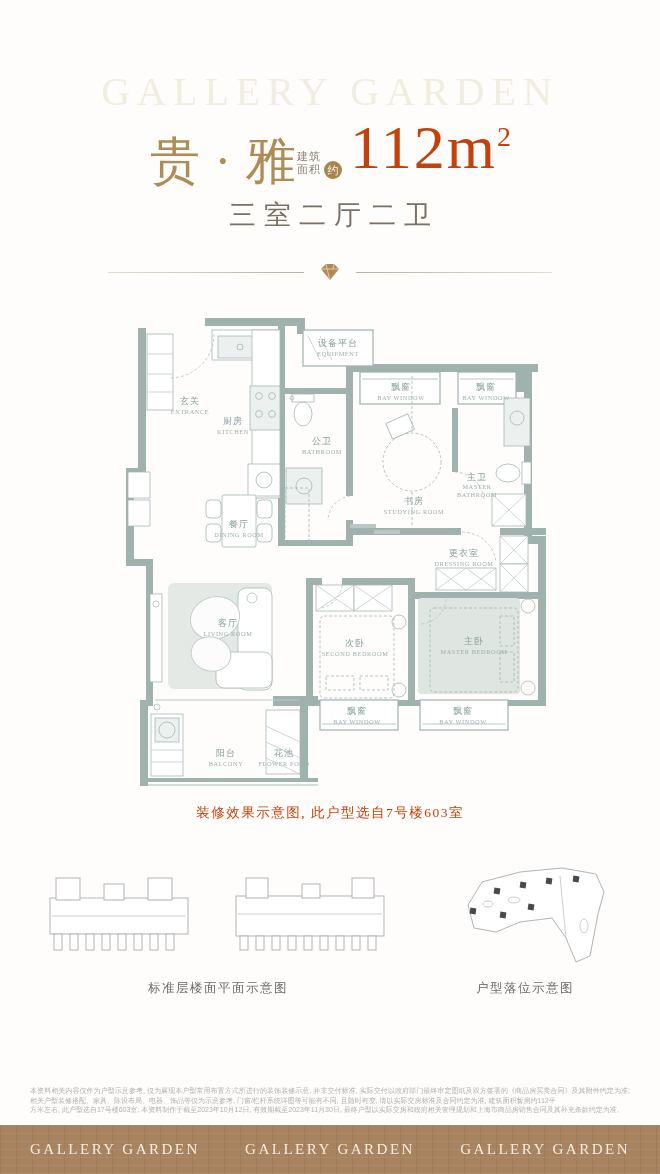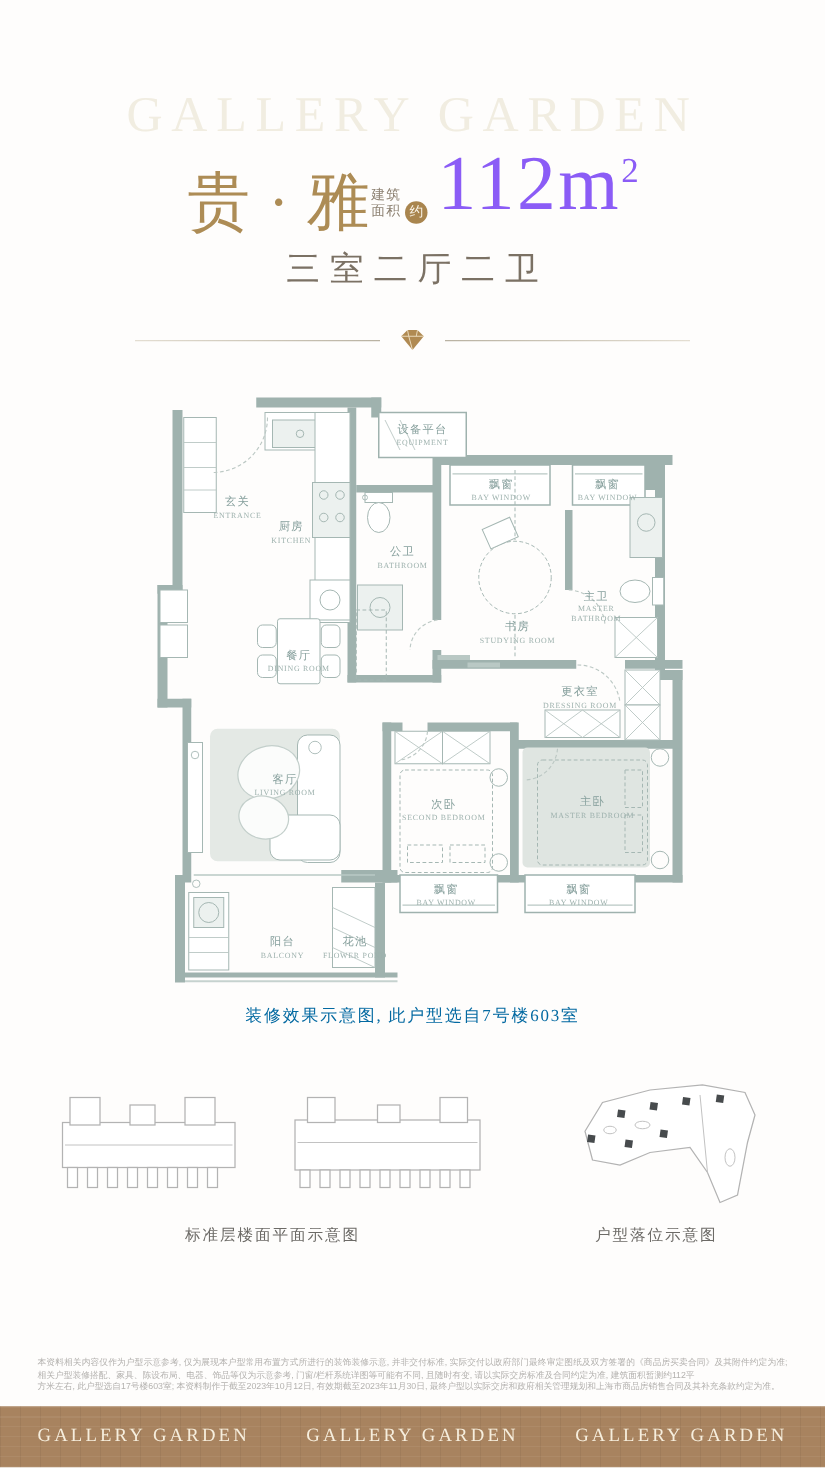--- a/index.html
+++ b/index.html
@@ -11,35 +11,35 @@
     font-size:40px; letter-spacing:7px; color:#f1ede1; font-weight:400; white-space:nowrap; }
 
   
   .brand-name { position:absolute; left:150px; top:128px; font-size:50px; font-weight:400;
     color:#ad8c55; letter-spacing:1px; white-space:nowrap; }
   .area-prefix { position:absolute; left:297px; top:147px; display:flex; align-items:center; gap:3px; }
   .area-prefix .col { display:flex; flex-direction:column; font-size:11px; line-height:13px;
     color:#8c8071; letter-spacing:1px; }
   .approx-badge { width:18px; height:18px; border-radius:50%; background:#a9854e; color:#faf4e8;
     font-size:11px; line-height:18px; text-align:center; margin-top:14px; }
-  .area-value { position:absolute; left:350px; top:112px; font-size:62px; color:#8b5cf6;
+  .area-value { position:absolute; left:350px; top:112px; font-size:62px; color:#c2410c;
     letter-spacing:2px; white-space:nowrap; }
   .area-value sup { font-size:28px; vertical-align:super; }
   .layout-summary { position:absolute; top:197px; left:0; width:100%; text-align:center;
     font-size:27px; letter-spacing:8px; color:#7b7164; font-weight:400; text-indent:8px; }
 
   
   .divider { position:absolute; top:262px; left:0; width:100%; display:flex; align-items:center;
     justify-content:center; gap:14px; }
   .divider .line { height:1px; width:196px; background:linear-gradient(90deg,#e4ded2,#b9b2a2); }
   .divider .line.right { background:linear-gradient(90deg,#b9b2a2,#e4ded2); }
 
   
   .plan-caption { position:absolute; top:804px; left:0; width:100%; text-align:center;
-    font-size:13.5px; letter-spacing:1.5px; color:#0369a1; }
+    font-size:13.5px; letter-spacing:1.5px; color:#c2410c; }
   .diagram-caption { position:absolute; top:980px; font-size:12.5px; letter-spacing:1.5px;
     color:#6c6a66; text-align:center; width:200px; }
   .diagram-caption.left { left:118px; }
   .diagram-caption.right { left:425px; }
 
   
   .fineprint { position:absolute; left:30px; top:1086px; width:600px; font-size:7px;
     line-height:9.5px; color:#b3b1ae; font-family:"Liberation Sans","DejaVu Sans",sans-serif;
     text-align:justify; }
 

